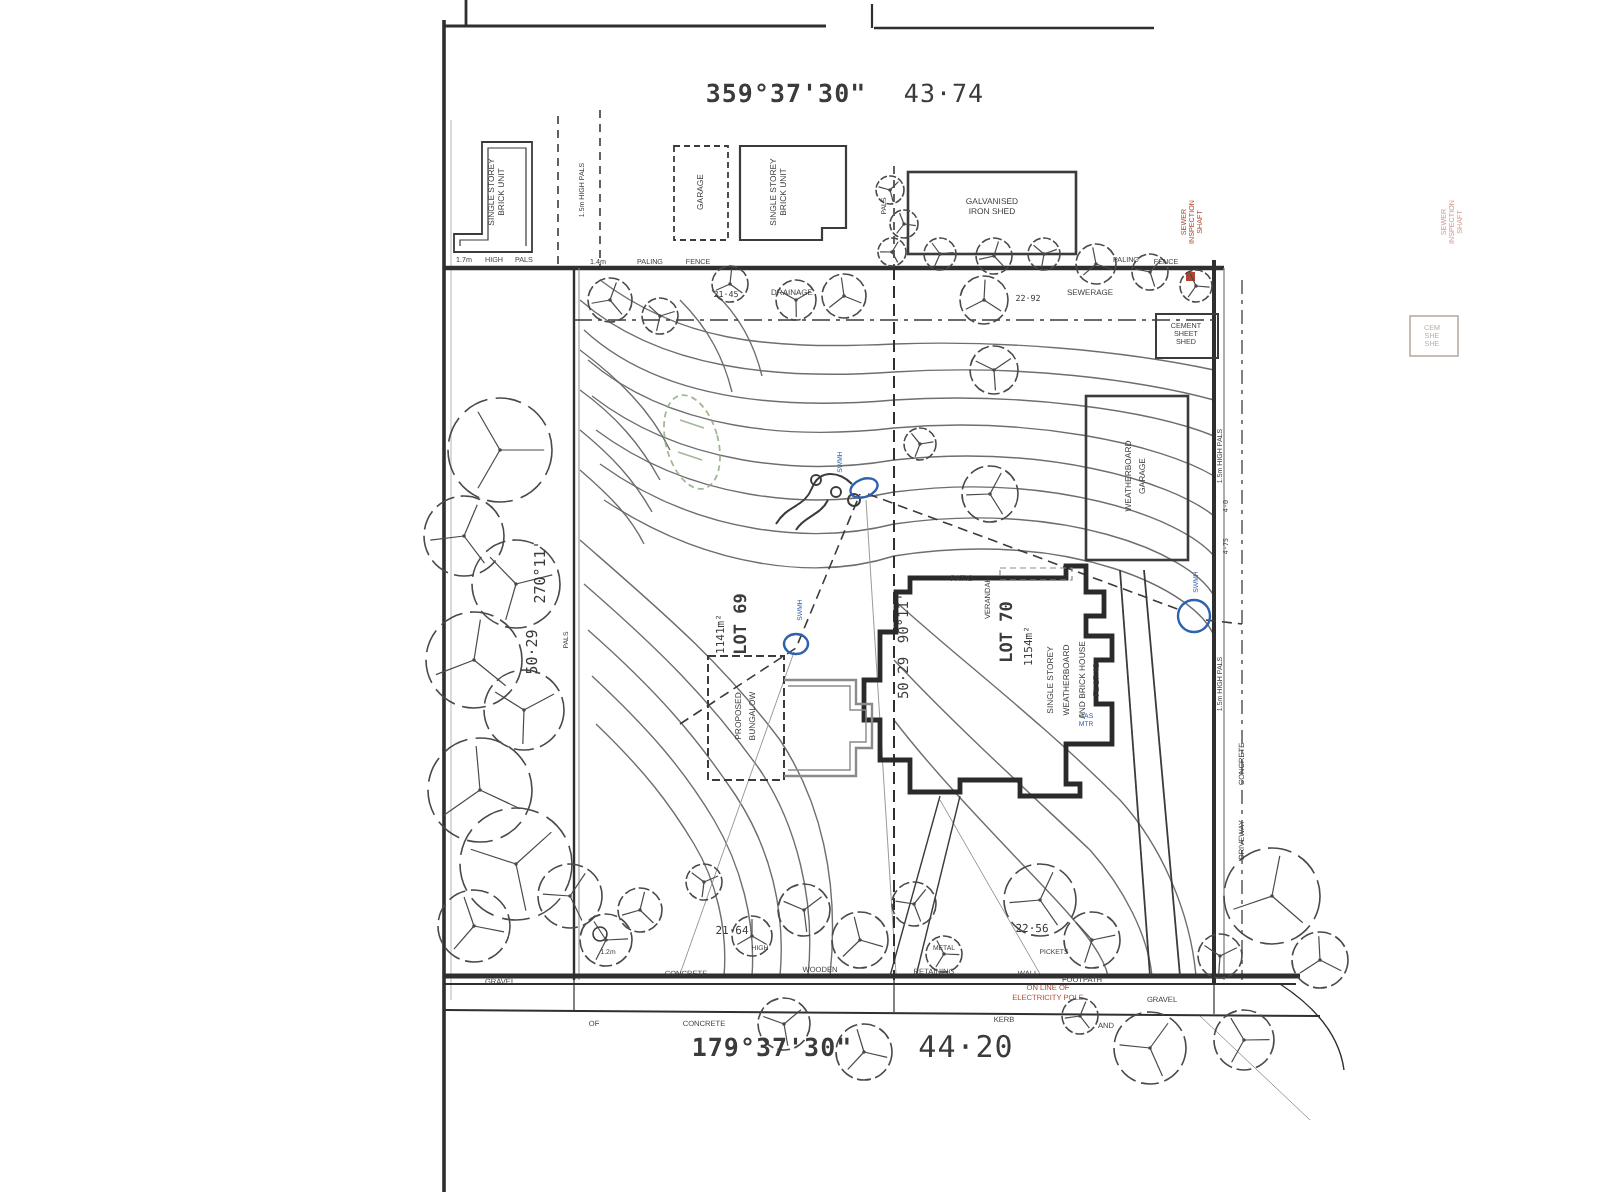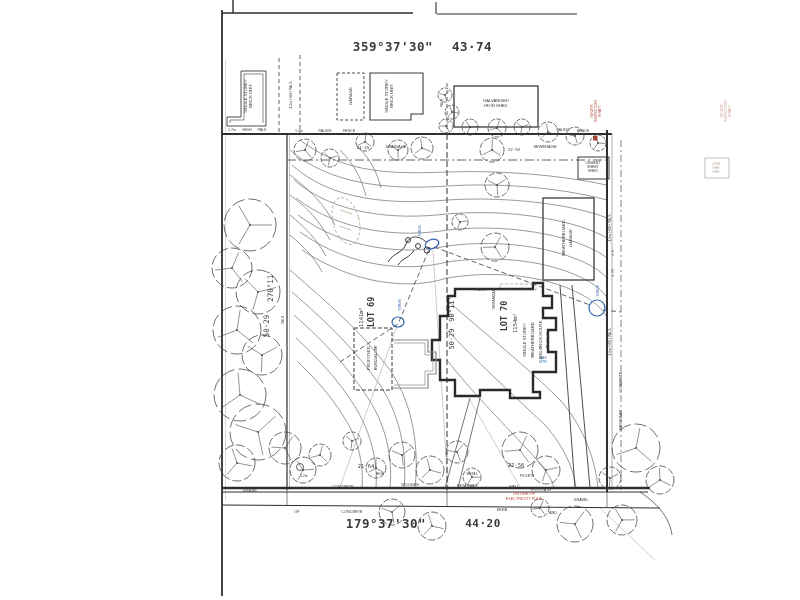--- a/index.html
+++ b/index.html
@@ -457,23 +457,23 @@
           <line x1="540" y1="508" x2="532.424449274127" y2="509.06467422234454" stroke="#4a4a4a" stroke-width="0.6"></line>
           <line x1="540" y1="508" x2="542.8657404396317" y2="500.9070435125641" stroke="#4a4a4a" stroke-width="0.6"></line>
           <line x1="540" y1="508" x2="544.7098102862413" y2="514.0282822650914" stroke="#4a4a4a" stroke-width="0.6"></line>
           <circle cx="540" cy="508" r="0.9" fill="#4a4a4a"></circle>
         </g>
       </g>
 </svg>
 
 <div id="ann-layer">
       <span class="ann mono" style="left: 393px; top: 47px; font-size: 12.5px; line-height: 1.15; font-weight: bold; letter-spacing: 0.5px; color: rgb(59, 59, 59); transform: translate(-50%, -50%) rotate(0deg);">359°37'30"</span>
-      <span class="ann mono" style="left: 472px; top: 47px; font-size: 12.5px; line-height: 1.15; font-weight: bold; letter-spacing: 0.5px; color: rgb(59, 59, 59); transform: translate(-50%, -50%) rotate(0deg);">43·74</span>
+      <span class="ann mono" style="left: 472px; top: 47px; font-size: 12.5px; line-height: 1.15; font-weight: normal; letter-spacing: 0.5px; color: rgb(59, 59, 59); transform: translate(-50%, -50%) rotate(0deg);">43·74</span>
       <span class="ann mono" style="left: 386px; top: 524px; font-size: 12.5px; line-height: 1.15; font-weight: bold; letter-spacing: 0.5px; color: rgb(59, 59, 59); transform: translate(-50%, -50%) rotate(0deg);">179°37'30"</span>
-      <span class="ann mono" style="left: 483px; top: 524px; font-size: 11px; line-height: 1.15; font-weight: bold; letter-spacing: 0.5px; color: rgb(59, 59, 59); transform: translate(-50%, -50%) rotate(0deg);">44·20</span>
+      <span class="ann mono" style="left: 483px; top: 524px; font-size: 15px; line-height: 1.15; font-weight: normal; letter-spacing: 0.5px; color: rgb(59, 59, 59); transform: translate(-50%, -50%) rotate(0deg);">44·20</span>
       <span class="ann mono" style="left: 271px; top: 286px; font-size: 7.5px; line-height: 1.15; color: rgb(59, 59, 59); transform: translate(-50%, -50%) rotate(-90deg);">270°11'</span>
       <span class="ann mono" style="left: 267px; top: 326px; font-size: 7.5px; line-height: 1.15; color: rgb(59, 59, 59); transform: translate(-50%, -50%) rotate(-90deg);">50·29</span>
       <span class="ann mono" style="left: 452px; top: 309px; font-size: 7px; line-height: 1.15; color: rgb(59, 59, 59); transform: translate(-50%, -50%) rotate(-90deg);">90°11'</span>
       <span class="ann mono" style="left: 452px; top: 339px; font-size: 7px; line-height: 1.15; color: rgb(59, 59, 59); transform: translate(-50%, -50%) rotate(-90deg);">50·29</span>
       <span class="ann mono" style="left: 372px; top: 312px; font-size: 8.5px; line-height: 1.15; font-weight: bold; color: rgb(59, 59, 59); transform: translate(-50%, -50%) rotate(-90deg);">LOT 69</span>
       <span class="ann mono" style="left: 361px; top: 317px; font-size: 5.5px; line-height: 1.15; color: rgb(59, 59, 59); transform: translate(-50%, -50%) rotate(-90deg);">1141m²</span>
       <span class="ann mono" style="left: 505px; top: 316px; font-size: 8.5px; line-height: 1.15; font-weight: bold; color: rgb(59, 59, 59); transform: translate(-50%, -50%) rotate(-90deg);">LOT 70</span>
       <span class="ann mono" style="left: 515px; top: 323px; font-size: 5.5px; line-height: 1.15; color: rgb(59, 59, 59); transform: translate(-50%, -50%) rotate(-90deg);">1154m²</span>
       <span class="ann" style="left: 249px; top: 96px; font-size: 4.2px; line-height: 1.15; color: rgb(59, 59, 59); transform: translate(-50%, -50%) rotate(-90deg);">SINGLE STOREY
 BRICK UNIT</span>

